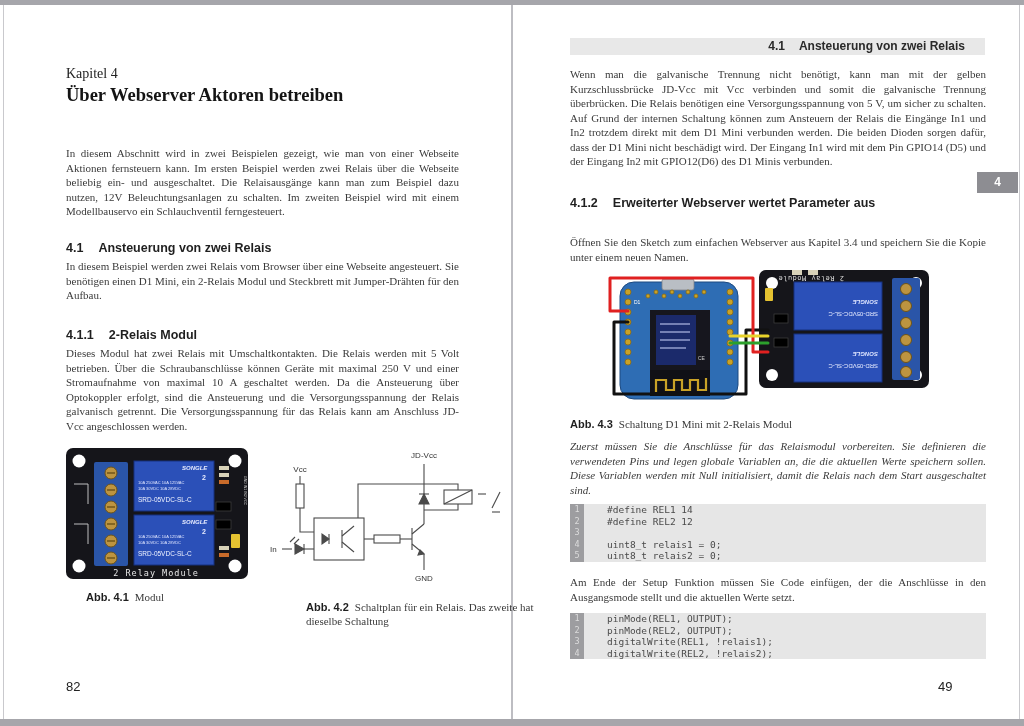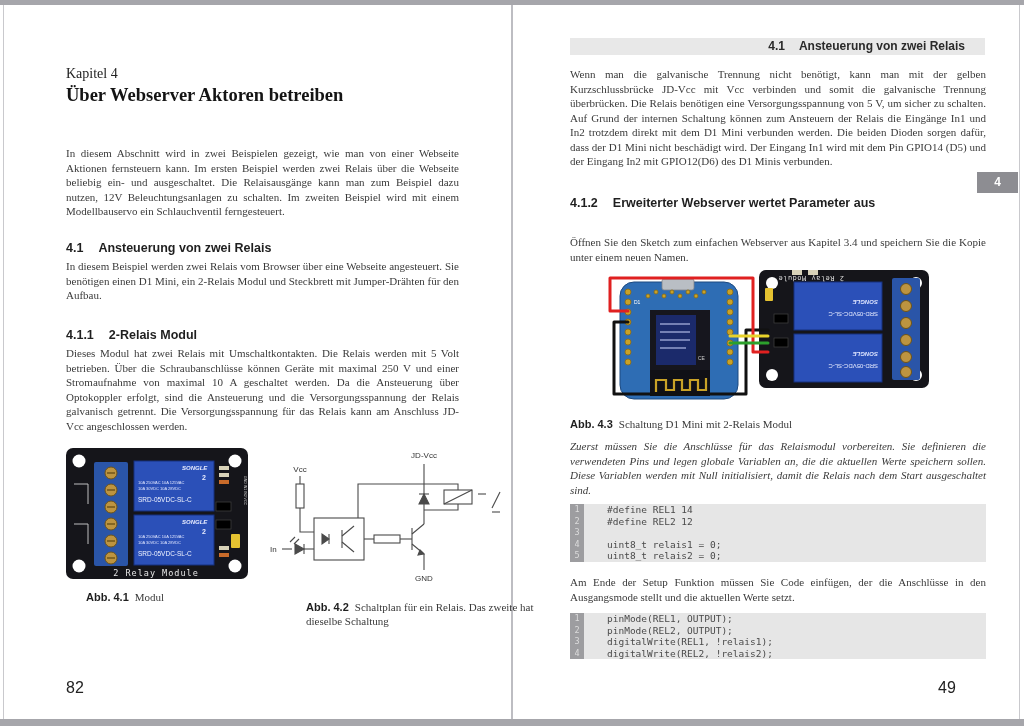--- a/index.html
+++ b/index.html
@@ -12,21 +12,21 @@
   .spine      { position:absolute; left:511px; top:5px; width:2px; height:714px; background:#bdbdc2; }
 
   .abs { position:absolute; }
   .body-text { font-size:11px; line-height:14.5px; text-align:justify; color:#3a3a3a; }
   .sec-head { font-family:"Liberation Sans", sans-serif; font-weight:bold; font-size:12.5px; color:#1f1f1f; }
   .sec-head .num { margin-right:15px; }
   .kicker { font-size:14px; color:#222; }
   .chapter-title { font-weight:bold; font-size:18.5px; color:#141414; }
   .caption { font-size:11px; line-height:14px; color:#3a3a3a; }
   .caption b { font-family:"Liberation Sans", sans-serif; font-size:11px; color:#1f1f1f; margin-right:6px; }
-  .page-num { font-family:"Liberation Sans", sans-serif; font-size:16px; color:#222; }
+  .page-num { font-family:"Liberation Sans", sans-serif; font-size:13px; color:#222; }
 
   .header-bar { background:#e8e8e8; height:17px; line-height:17px; text-align:right; padding-right:20px;
                 font-family:"Liberation Sans", sans-serif; font-weight:bold; font-size:12px; color:#2a2a2a; }
   .header-bar .num { margin-right:14px; }
   .chapter-tab { background:#8d8d92; color:#ffffff; font-family:"Liberation Sans", sans-serif;
                  font-weight:bold; font-size:12px; text-align:center; line-height:21px; }
 
   .code-block { background:#e6e6e6; font-family:"DejaVu Sans Mono", monospace; font-size:9.5px; color:#4a4a4a; }
   .code-row { display:flex; height:11.5px; line-height:11.5px; }
   .code-row .ln { width:14px; background:#9d9da0; color:#dcdcdc; text-align:center; font-size:8.5px; flex:none; }

